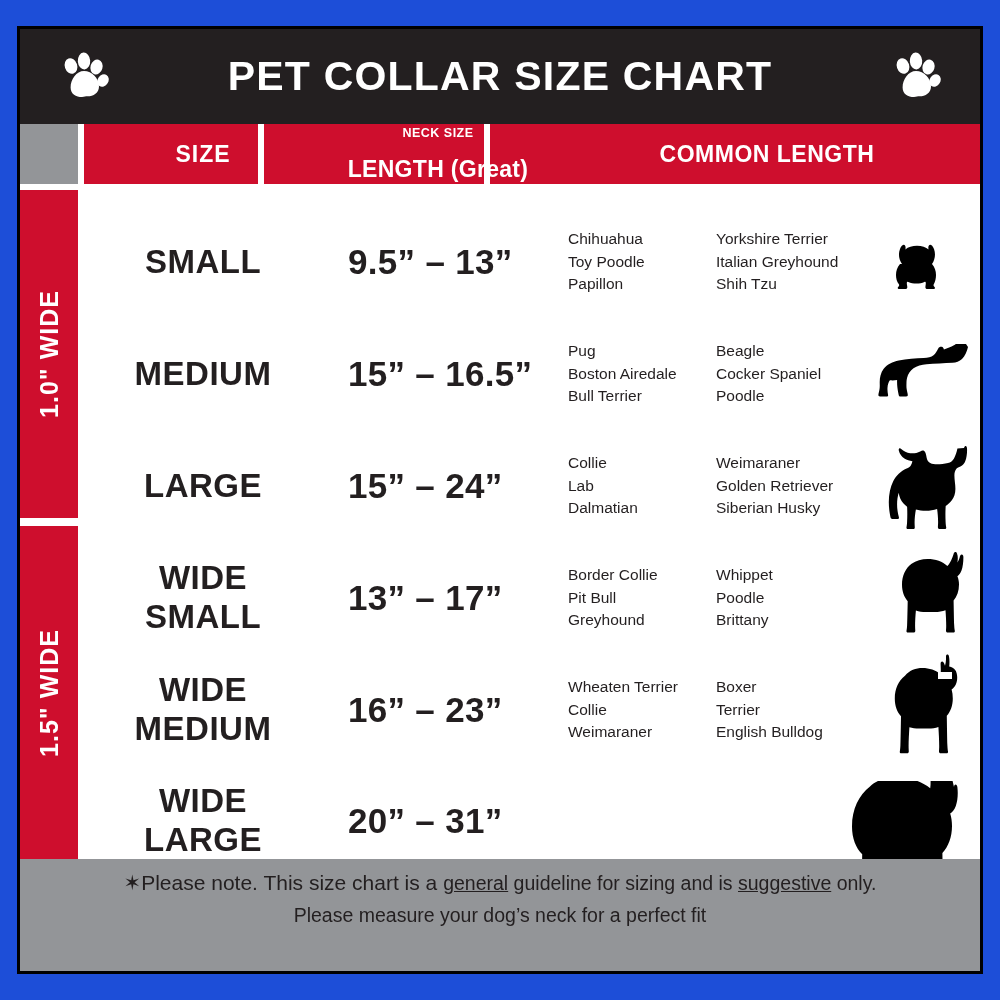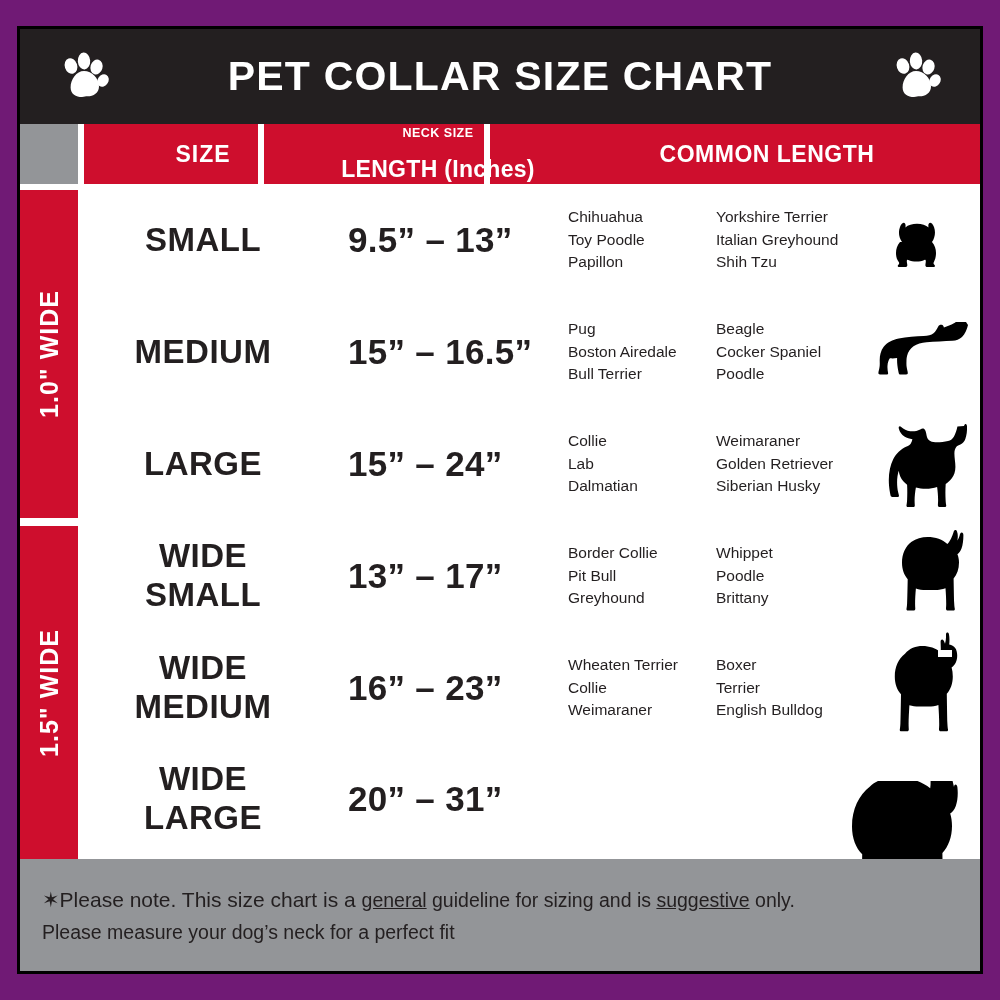--- a/index.html
+++ b/index.html
@@ -8,21 +8,21 @@
     background: #ffffff;
   }
   body {
     font-family: "Liberation Sans", sans-serif;
     -webkit-font-smoothing: antialiased;
   }
   #chart {
     position: relative;
     width: 1000px;
     height: 1000px;
-    background: #701a75;
+    background: #1d4ed8;
     overflow: hidden;
   }
   .frame {
     position: absolute;
     left: 17px;
     top: 26px;
     width: 966px;
     height: 948px;
     border: 3px solid #000000;
     box-sizing: border-box;
@@ -129,21 +129,21 @@
     letter-spacing: 1px;
   }
   #group-1 { top: 161px; height: 328px; }
   #group-2 { top: 497px; height: 334px; }
 
   
   .tbody {
     position: absolute;
     left: 64px;
     right: 0;
-    top: 155px;
+    top: 177px;
     height: 670px;
   }
   .row {
     position: absolute;
     left: 0; right: 0;
     background: #ffffff;
     border-bottom: 2px solid #d9dadb;
   }
   .row.gap { border-bottom: 6px solid #ffffff; }
   .cell-size {
@@ -198,24 +198,25 @@
   }
 
   
   .footer {
     position: absolute;
     left: 0; right: 0;
     bottom: 0;
     height: 112px;
     background: #939598;
     color: #231f20;
-    padding: 25px 22px 0 22px;
+    padding: 8px 22px 0 22px;
     box-sizing: border-box;
     font-size: 19.5px;
     line-height: 1.55;
+    text-align: center;
   }
   .footer .star { font-size: 21px; }
   .footer u { text-decoration: underline; }
 </style>
 </head>
 <body>
 
 <div id="chart">
   <div class="frame">
 
@@ -240,21 +241,21 @@
         </svg>
       </div>
     </div>
 
     <div class="colhead">
       <div class="grey-box"></div>
       <div class="red-bar"></div>
       <div class="ch-cell ch-size">SIZE</div>
       <div class="ch-cell ch-length">
         <div class="small-label">NECK SIZE</div>
-        <div class="big-label">LENGTH (Inches)</div>
+        <div class="big-label">LENGTH (Great)</div>
       </div>
       <div class="ch-cell ch-breeds">COMMON LENGTH</div>
       <div class="vsep" style="left:238px;"></div>
       <div class="vsep" style="left:464px;"></div>
     </div>
 
     <div class="grouplabel" id="group-1">
       <span>1.0" WIDE</span>
     </div>
     <div class="grouplabel" id="group-2">

